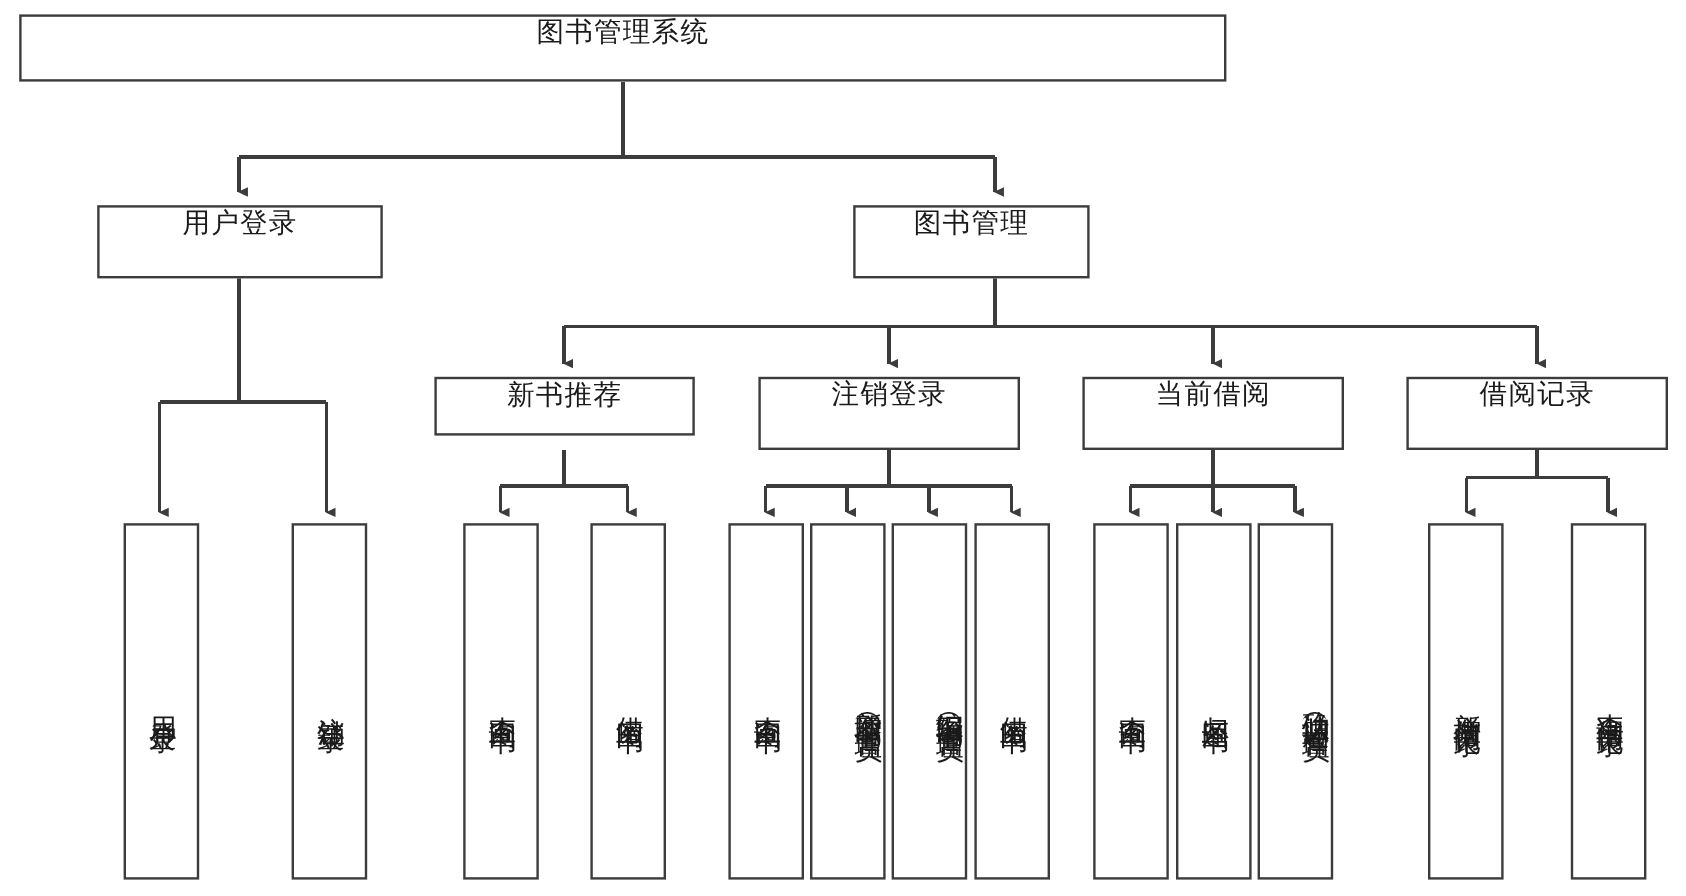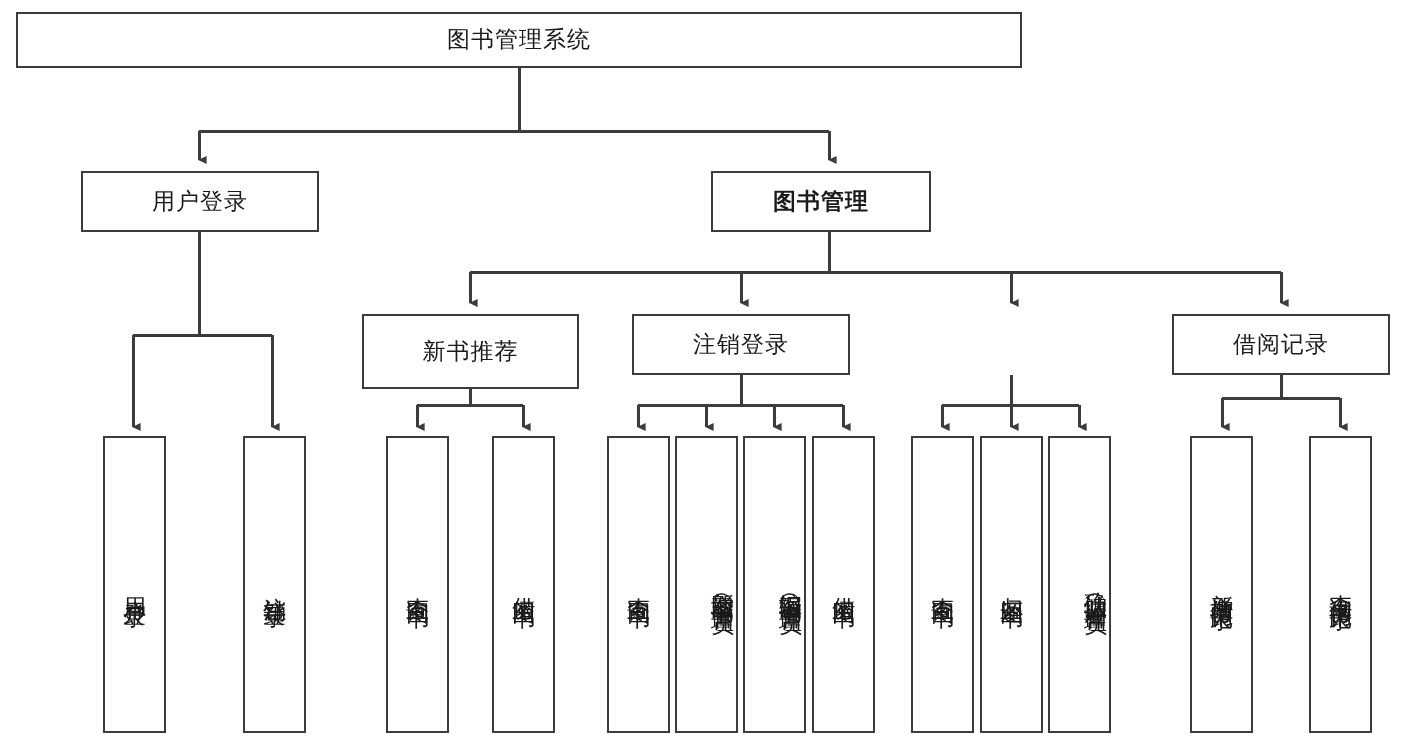--- a/index.html
+++ b/index.html
@@ -23,21 +23,20 @@
     top: 0;
     width: 1405px;
     height: 747px;
   }
   .node {
     position: absolute;
     box-sizing: border-box;
     background: #ffffff;
     border: 2px solid #3c3c3c;
     display: flex;
-    align-items: center;
     justify-content: center;
     color: #1a1a1a;
   }
   .node-h {
     font-size: 23px;
     line-height: 1.2;
     letter-spacing: 1px;
     white-space: nowrap;
   }
   .node-v {
@@ -120,29 +119,32 @@
     </g>
   </svg>
 
   <div class="node node-h" style="left:16px; top:12px; width:1006px; height:56px;">
     <span>图书管理系统</span>
   </div>
 
   <div class="node node-h" style="left:81px; top:171px; width:238px; height:61px;">
     <span>用户登录</span>
   </div>
-  <div class="node node-h" style="left:711px; top:171px; width:220px; height:61px;font-weight:bold;">
+  <div class="node node-h" style="left:711px; top:171px; width:197px; height:61px;">
     <span>图书管理</span>
   </div>
 
-  <div class="node node-h" style="left:362px; top:314px; width:217px; height:75px;font-family:Liberation Serif, serif;">
+  <div class="node node-h" style="left:362px; top:314px; width:217px; height:49px;font-family:Liberation Serif, serif;">
     <span>新书推荐</span>
   </div>
   <div class="node node-h" style="left:632px; top:314px; width:218px; height:61px;">
     <span>注销登录</span>
+  </div>
+  <div class="node node-h" style="left:902px; top:314px; width:218px; height:61px;">
+    <span>当前借阅</span>
   </div>
   <div class="node node-h" style="left:1172px; top:314px; width:218px; height:61px;">
     <span>借阅记录</span>
   </div>
 
   <div class="node node-v" style="left:103px; top:436px; width:63px; height:297px;">
     <span>用户登录</span>
   </div>
   <div class="node node-v" style="left:243px; top:436px; width:63px; height:297px;">
     <span>注销登录</span>

